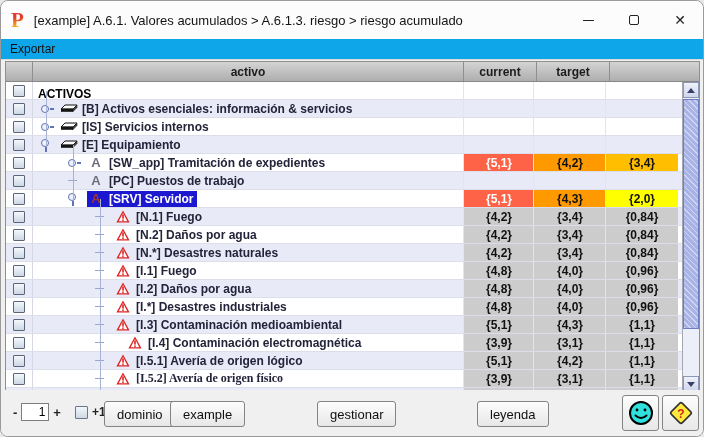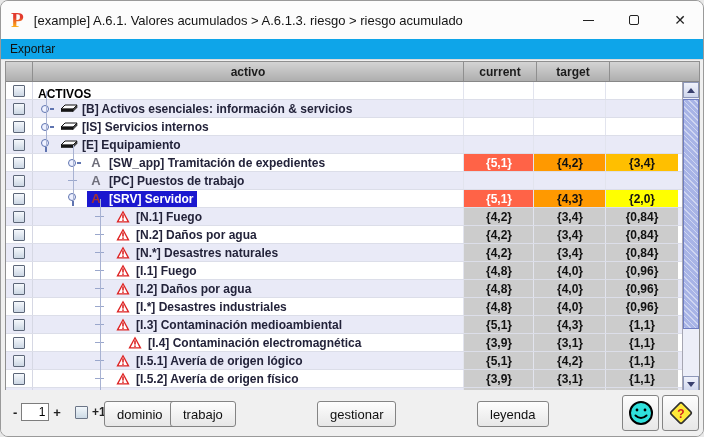--- a/index.html
+++ b/index.html
@@ -447,21 +447,21 @@
       </span>
     </div>
     <div class="vcell pot" style="background: rgb(204, 204, 204);">{5,1}</div>
     <div class="vcell cur" style="background: rgb(204, 204, 204);">{4,2}</div>
     <div class="vcell tar" style="background: rgb(204, 204, 204);">{1,1}</div>
   </div>
         <div class="row">
     <div class="cb-cell">
       <span class="checkbox"></span>
     </div>
-    <div class="tree-cell" style="padding-left: 62px;">
+    <div class="tree-cell" style="padding-left: 62px; font-family: Liberation Serif, serif;">
       <span class="handle handle-leaf"></span>
       <span class="sel-group">
         <span class="row-icon">
                 <svg width="14" height="13" viewBox="0 0 14 13">
                   <path d="M7 0.5 L13.6 12.5 L0.4 12.5 Z" fill="#dd2222"></path>
                   <path d="M7 3 L11.3 11.2 L2.7 11.2 Z" fill="#ffffff"></path>
                   <rect x="6.2" y="4.4" width="1.6" height="4.2" fill="#dd2222"></rect>
                   <rect x="6.2" y="9.4" width="1.6" height="1.5" fill="#dd2222"></rect>
                 </svg>
               </span>
@@ -512,21 +512,21 @@
 
   <div class="footer">
     <div class="spinner">
       <span class="spin-minus">-</span>
       <input class="page-input" value="1" style="">
       <span class="spin-plus">+</span>
       <span class="plusone-box"></span>
       <span class="plusone-label">+1</span>
     </div>
     <button class="btn btn-dominio">dominio</button>
-    <button class="btn btn-fuente">trabajo</button>
+    <button class="btn btn-fuente">example</button>
     <button class="btn btn-gestionar">gestionar</button>
     <button class="btn btn-leyenda">leyenda</button>
     <div class="icon-btn btn-smiley">
       <svg width="26" height="26" viewBox="0 0 26 26">
         <circle cx="13" cy="13" r="11" fill="#2fe0dc" stroke="#000" stroke-width="2"></circle>
         <circle cx="9" cy="10" r="1.4" fill="#000"></circle>
         <circle cx="17" cy="10" r="1.4" fill="#000"></circle>
         <path d="M7.5 15.5 Q13 20.5 18.5 15.5" fill="none" stroke="#000" stroke-width="2" stroke-linecap="round"></path>
       </svg>
     </div>

